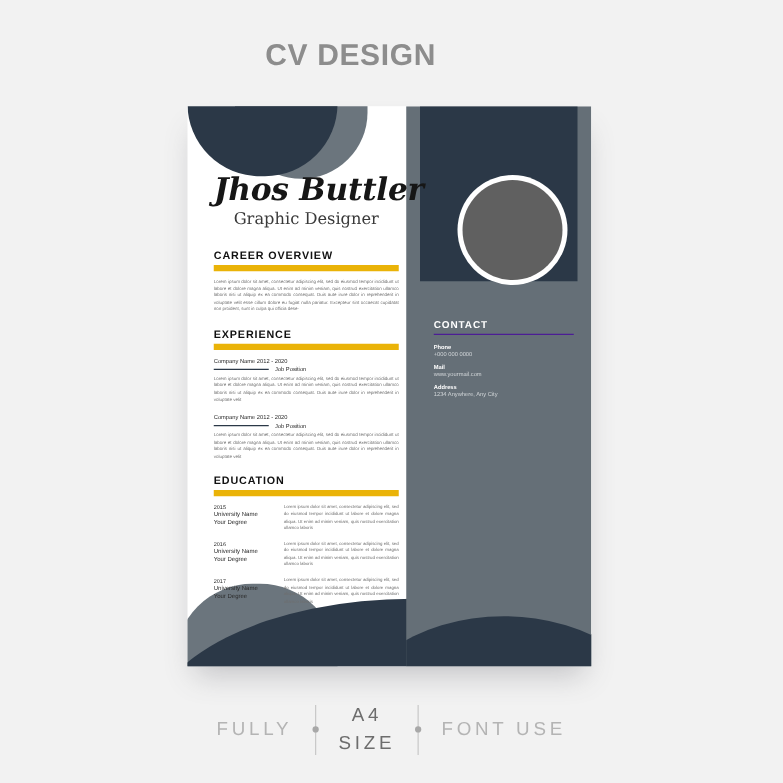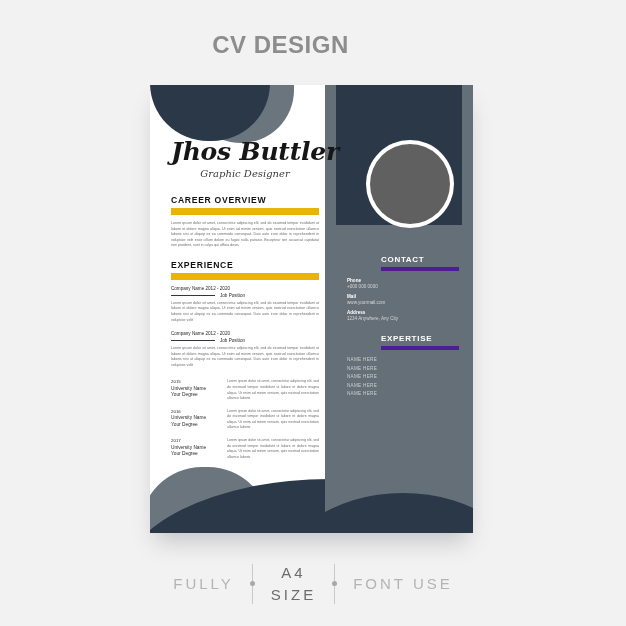--- a/index.html
+++ b/index.html
@@ -145,34 +145,33 @@
     font-family: "DejaVu Serif", serif;
     font-style: italic;
     font-weight: bold;
     font-size: 25px;
     color: #161616;
     letter-spacing: -0.2px;
     white-space: nowrap;
   }
   #cv-role {
     font-family: "DejaVu Serif", serif;
-    font-style: italic;
-    font-size: 10px;
+    font-size: 13px;
     color: #3a3a3a;
     margin-top: 2px;
   }
 
   .section-head {
     font-size: 8.6px;
     font-weight: bold;
     letter-spacing: 0.7px;
     color: #111;
     text-transform: uppercase;
     padding-bottom: 3px;
-    border-bottom: 7px solid #eab308;
+    border-bottom: 5px solid #eab308;
     margin-bottom: 6px;
   }
   .body-text {
     font-size: 3.6px;
     line-height: 1.55;
     color: #6e6e6e;
     text-align: justify;
   }
   .block { margin-bottom: 11px; }
 
@@ -217,23 +216,22 @@
     width: 112px;
     z-index: 5;
   }
   .r-section-head {
     font-size: 8px;
     font-weight: bold;
     letter-spacing: 0.7px;
     color: #ffffff;
     text-transform: uppercase;
     padding-bottom: 3px;
-    border-bottom: 4px solid #4c1d95;
+    border-bottom: 1px solid #4c1d95;
     margin-bottom: 7px;
-    margin-left: 34px;
   }
   .r-block { margin-bottom: 13px; }
   .contact-label {
     font-size: 4.6px;
     font-weight: bold;
     color: #ffffff;
     margin-bottom: 1px;
   }
   .contact-value {
     font-size: 4.6px;
@@ -343,28 +341,20 @@
         <div>
           <div class="contact-label">Mail</div>
           <div class="contact-value">www.yourmail.com</div>
         </div>
         <div>
           <div class="contact-label">Address</div>
           <div class="contact-value">1234 Anywhere, Any City</div>
         </div>
       </div>
 
-      <div class="r-block">
-        <div class="r-section-head">EXPERTISE</div>
-        <div class="expertise-item">NAME HERE</div>
-        <div class="expertise-item">NAME HERE</div>
-        <div class="expertise-item">NAME HERE</div>
-        <div class="expertise-item">NAME HERE</div>
-        <div class="expertise-item">NAME HERE</div>
-      </div>
 
 
     </div>
   </div>
 
   <div id="left-col">
 
     <div id="name-block">
       <div id="cv-name">Jhos Buttler</div>
       <div id="cv-role">Graphic Designer</div>
@@ -391,20 +381,21 @@
         <div class="job-title">Company Name 2012 - 2020</div>
         <div class="job-pos-row">
           <div class="job-rule"></div>
           <div class="job-pos">Job Position</div>
         </div>
         <div class="body-text">Lorem ipsum dolor sit amet, consectetur adipiscing elit, sed do eiusmod tempor incididunt ut labore et dolore magna aliqua. Ut enim ad minim veniam, quis nostrud exercitation ullamco laboris nisi ut aliquip ex ea commodo consequat. Duis aute irure dolor in reprehenderit in voluptate velit</div>
       </div>
     </div>
 
     <div class="block">
+      <div class="section-head">EDUCATION</div>
 
       <div class="edu-entry">
         <div class="edu-left">
           <div class="edu-year">2015</div>
           <div class="edu-school">University Name</div>
           <div class="edu-degree">Your Degree</div>
         </div>
         <div class="edu-desc">Lorem ipsum dolor sit amet, consectetur adipiscing elit, sed do eiusmod tempor incididunt ut labore et dolore magna aliqua. Ut enim ad minim veniam, quis nostrud exercitation ullamco laboris</div>
       </div>
 

